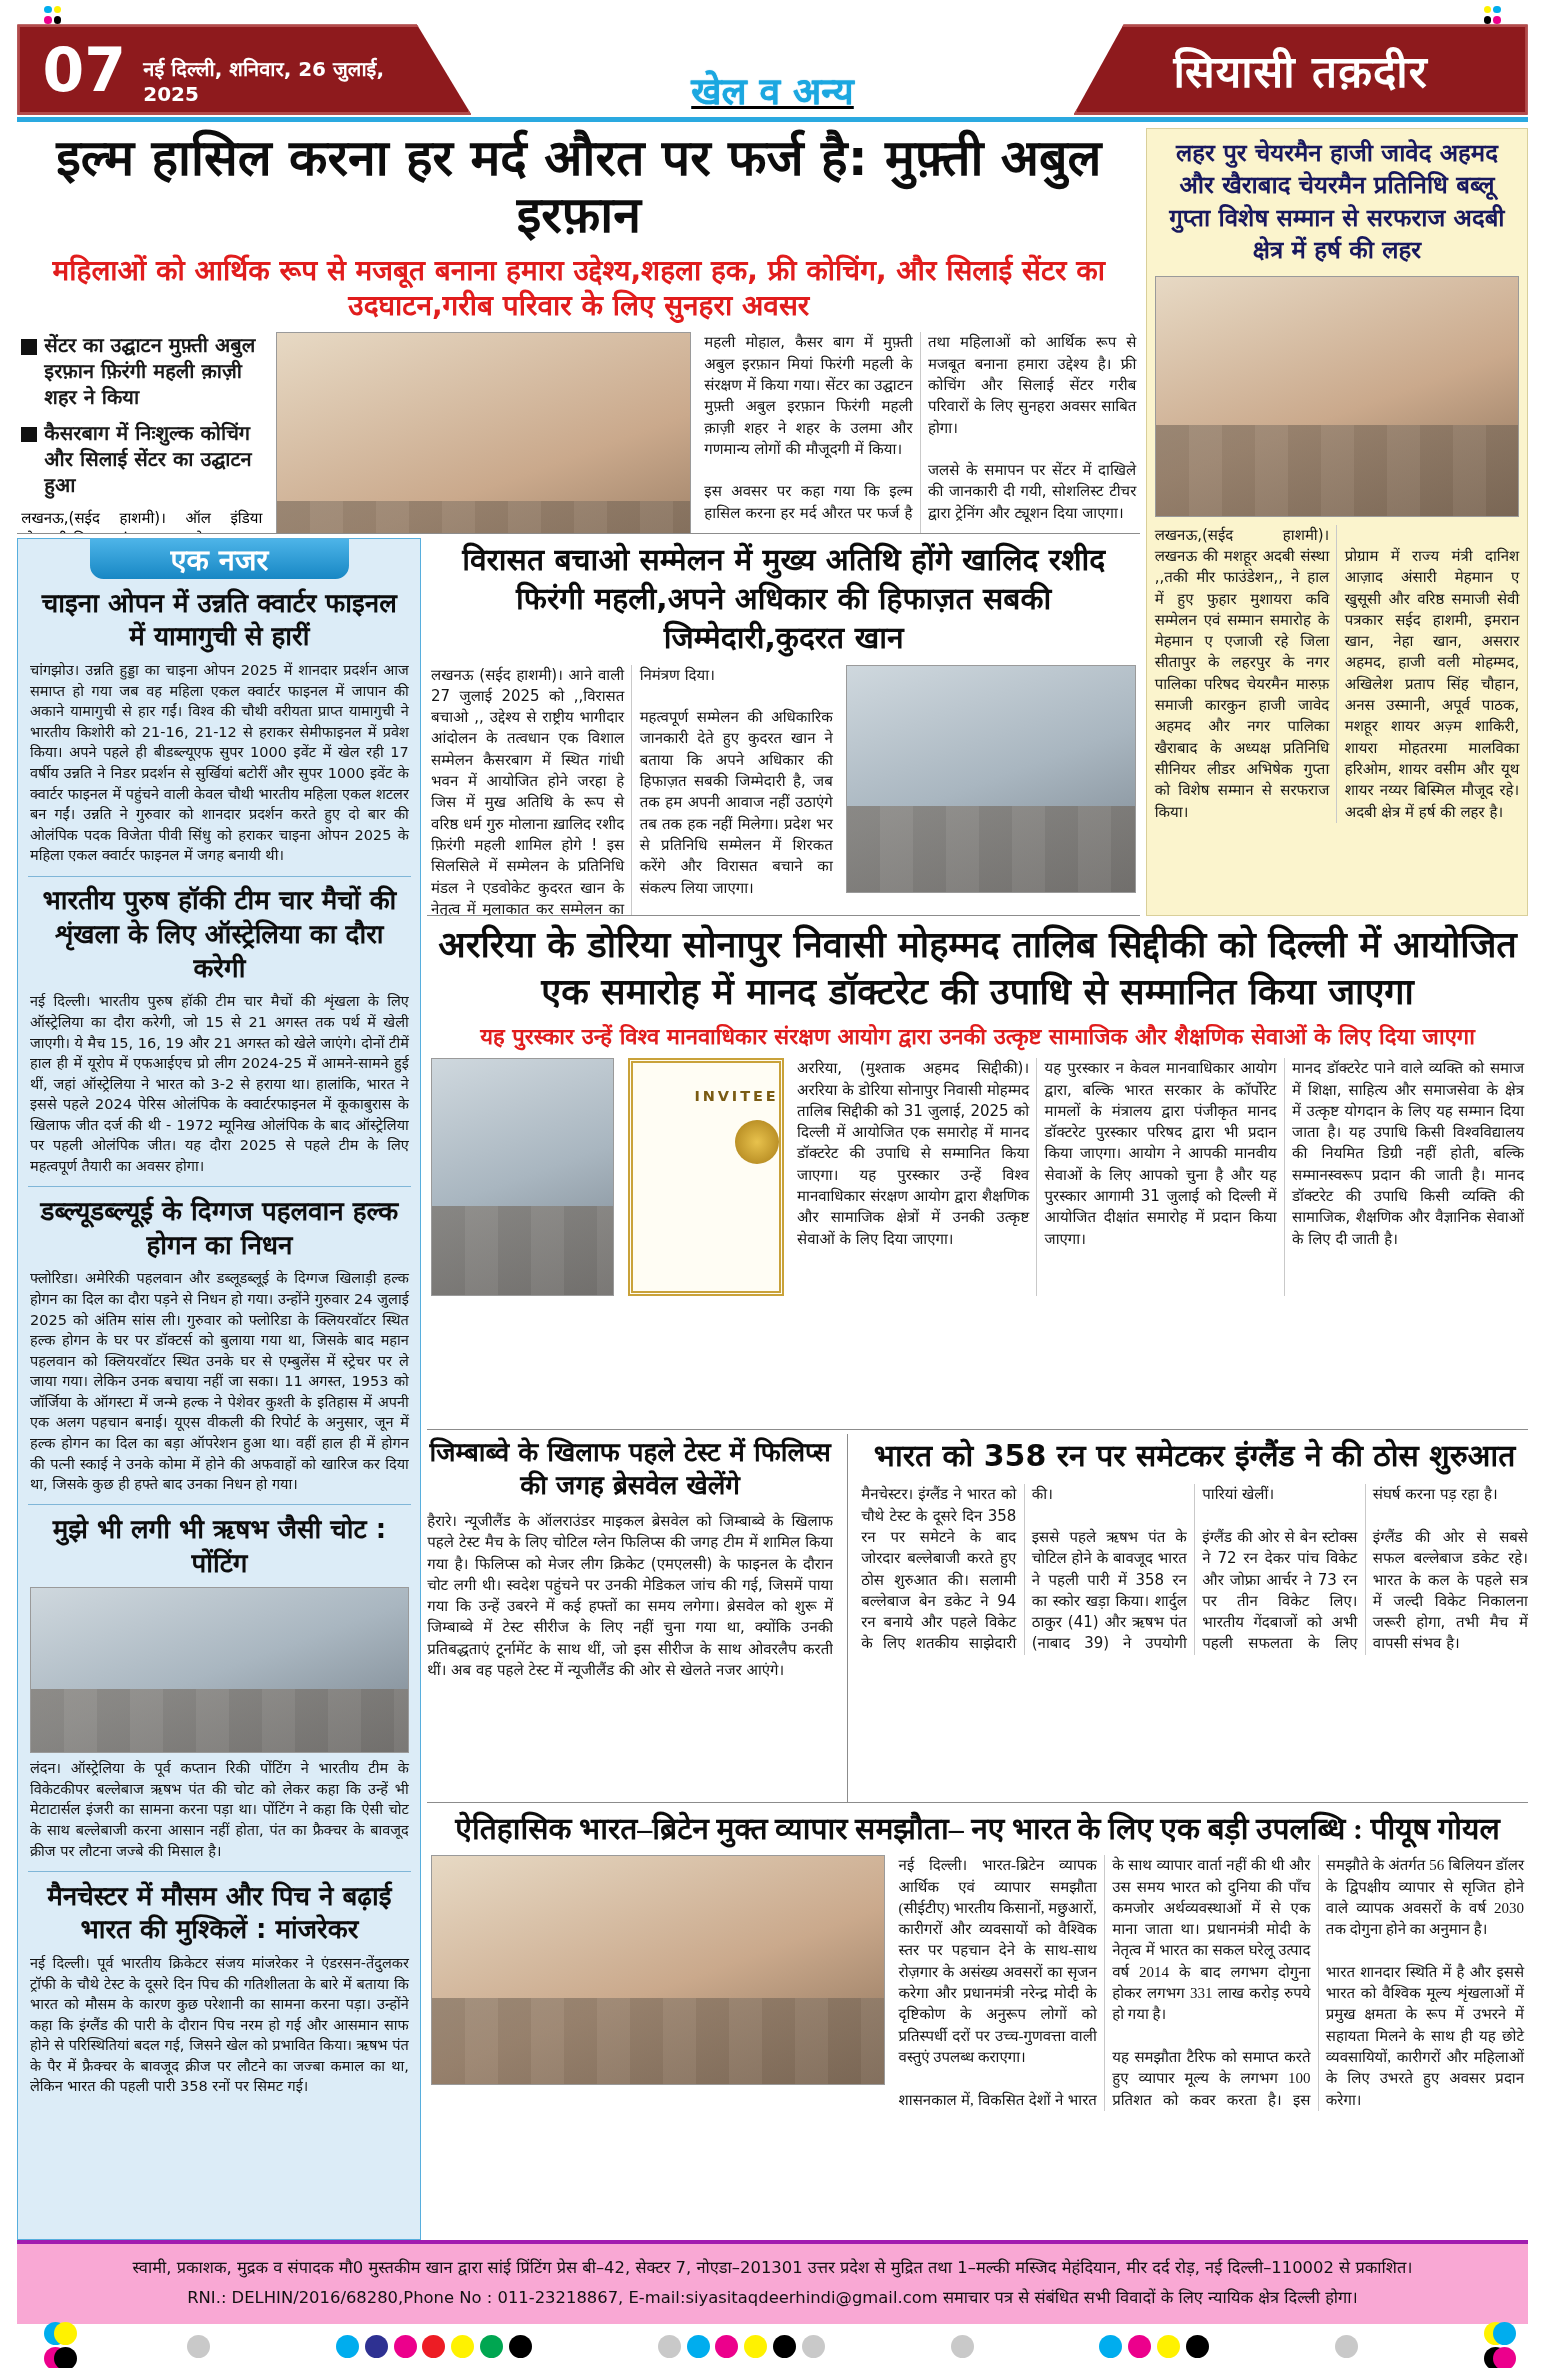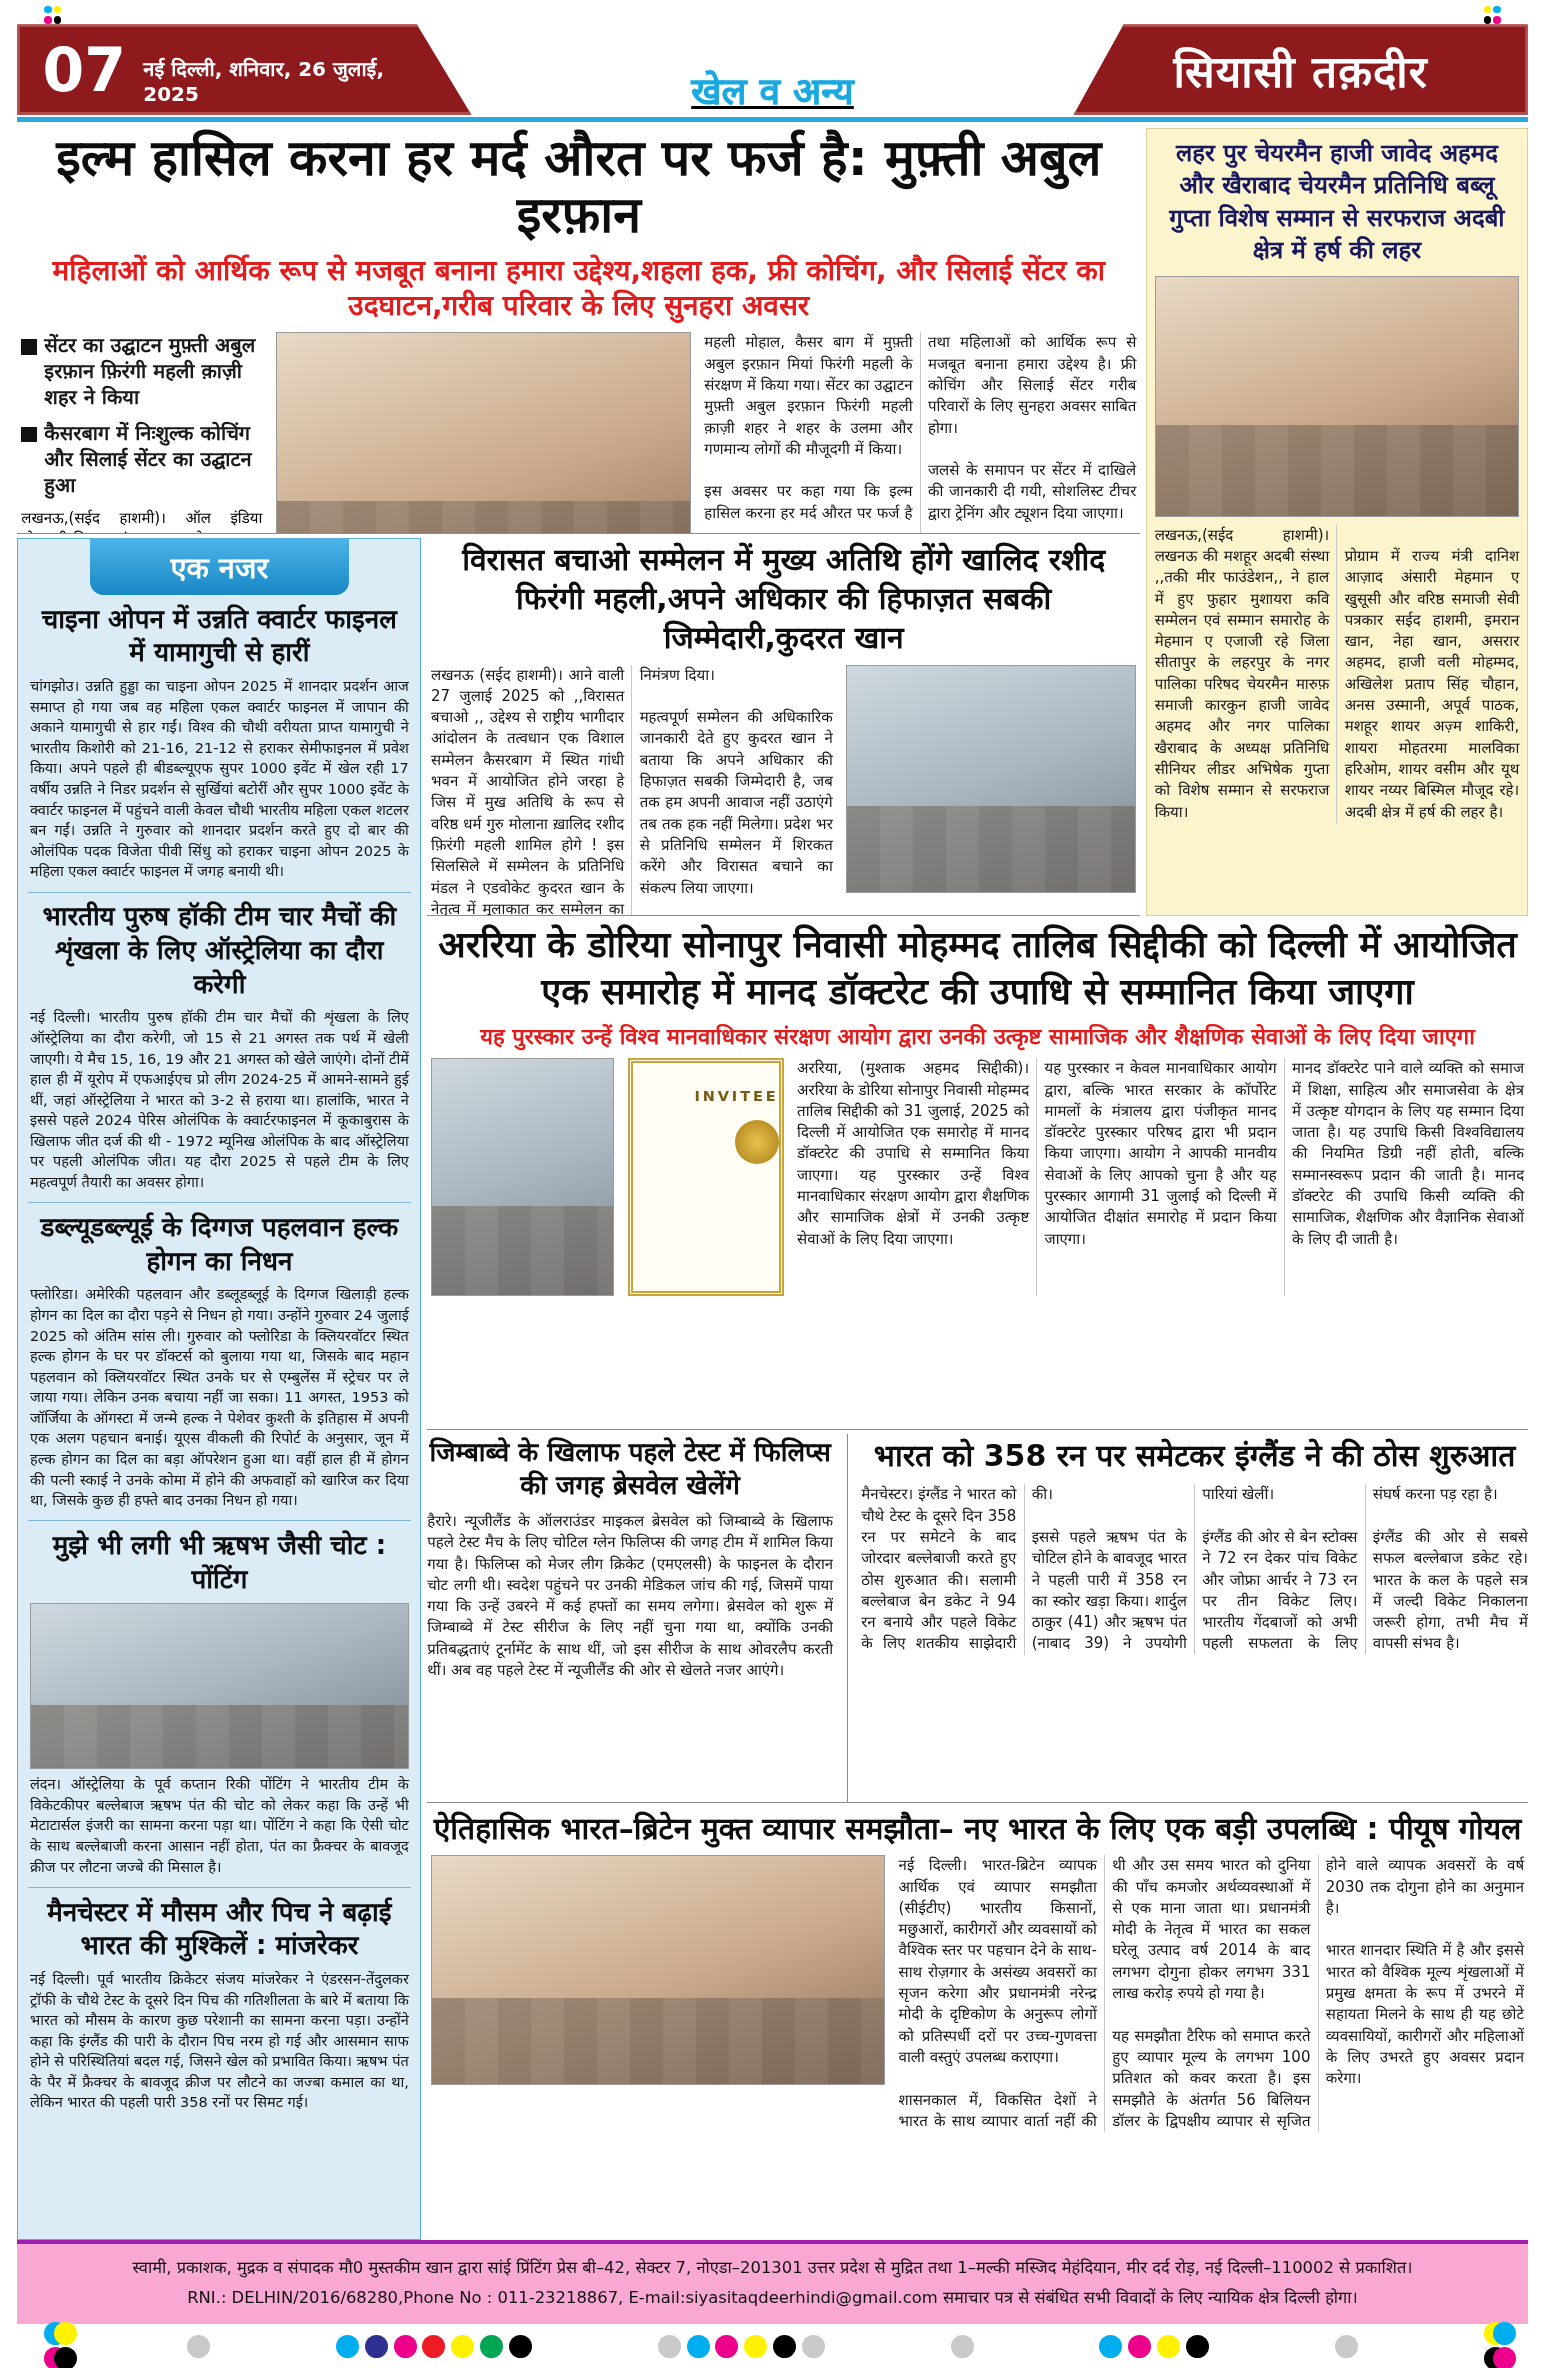--- a/index.html
+++ b/index.html
@@ -31,21 +31,21 @@
              grid-template-rows:406px 378px 510px 369px 433px;
              column-gap:5.8px; row-gap:3.9px; }
   .story { overflow:hidden; position:relative; }
 
   .story-main   { grid-column:1/3; grid-row:1; border-bottom:1.4px solid #8c8c8c; padding:1.9px 3.9px 5.8px; }
   .story-honor  { grid-column:3; grid-row:1/3; background:#fbf4cd; border:1px solid #d9cf9a; padding:3.9px 7.7px; }
   .rail         { grid-column:1; grid-row:2/6; background:#dcecf7; border:1.9px solid #57aedd; padding:0 9.7px 7.7px; }
   .story-virasat{ grid-column:2; grid-row:2; border-bottom:1.4px solid #8c8c8c; padding:1.9px 3.9px; }
   .story-araria { grid-column:2/4; grid-row:3; border-bottom:1.4px solid #8c8c8c; padding:1.9px 3.9px; }
   .sports-row   { grid-column:2/4; grid-row:4; display:flex; gap:13.5px; border-bottom:1.4px solid #8c8c8c; overflow:hidden; }
-  .story-goyal  { grid-column:2/4; grid-row:5; padding:1.9px 3.9px; }
+  .story-goyal  { grid-column:2/4; grid-row:5; padding:1.9px 3.9px;font-family:Liberation Serif, serif; }
 
   
   .hl-main { font-size:50px; font-weight:bold; text-align:center; color:#0d0d0d; line-height:1.15; }
   .sub-red { color:#e11d1d; font-weight:bold; text-align:center; font-size:28px; margin-top:7.7px; line-height:1.25; }
   .hl-xl { font-size:36px; font-weight:bold; text-align:center; color:#0d0d0d; line-height:1.3; }
   .hl-lg { font-size:30px; font-weight:bold; text-align:center; color:#0d0d0d; line-height:1.3; }
   .hl-md { font-size:26px; font-weight:bold; text-align:center; color:#0d0d0d; line-height:1.3; }
   .hl-honor { font-size:24px; font-weight:bold; text-align:center; color:#18185e; line-height:1.35; padding:3.9px 1.9px 7.7px; }
   .body-txt { font-size:15px; line-height:1.42; text-align:justify; color:#141414; white-space:pre-line; }
   .cols-2 { column-count:2; column-gap:15.4px; column-rule:1px solid #c9c9c9; }
@@ -71,21 +71,21 @@
   .virasat-photo { width:290px; height:228px; }
   .portrait { width:183px; height:238px; }
   .cert { width:156px; height:238px; background:#fffdf4; border:5.8px double #c9a23a; flex:none;
           display:flex; flex-direction:column; align-items:flex-end; padding-top:25px; gap:15.4px; }
   .cert-label { font-size:14.5px; letter-spacing:2.9px; color:#7a5b13; font-weight:bold; }
   .cert-seal { width:44px; height:44px; border-radius:50%; background:radial-gradient(#e8c24d,#a97d17); }
   .goyal-photo { width:454px; height:230px; }
   .ponting-photo { width:100%; height:166px; margin:5.8px 0; }
 
   
-  .rail-title { margin:0 62px; height:56px; background:linear-gradient(180deg,#4db4e8,#1787c4);
+  .rail-title { margin:0 62px; height:40px; background:linear-gradient(180deg,#4db4e8,#1787c4);
                 color:#fff; font-size:29px; font-weight:bold; display:flex; align-items:center; justify-content:center;
                 border-radius:0 0 13.5px 13.5px; }
   .rail-item { padding:7.7px 1.9px 9.7px; border-bottom:1.4px solid #7fb6d8; }
   .rail-item:last-child { border-bottom:none; }
   .rail-item .body-txt { font-size:14.5px; margin-top:5.8px; }
 
   
   .flex-row { display:flex; gap:13.5px; margin-top:7.7px; }
   .grow { flex:1; min-width:0; }
 

